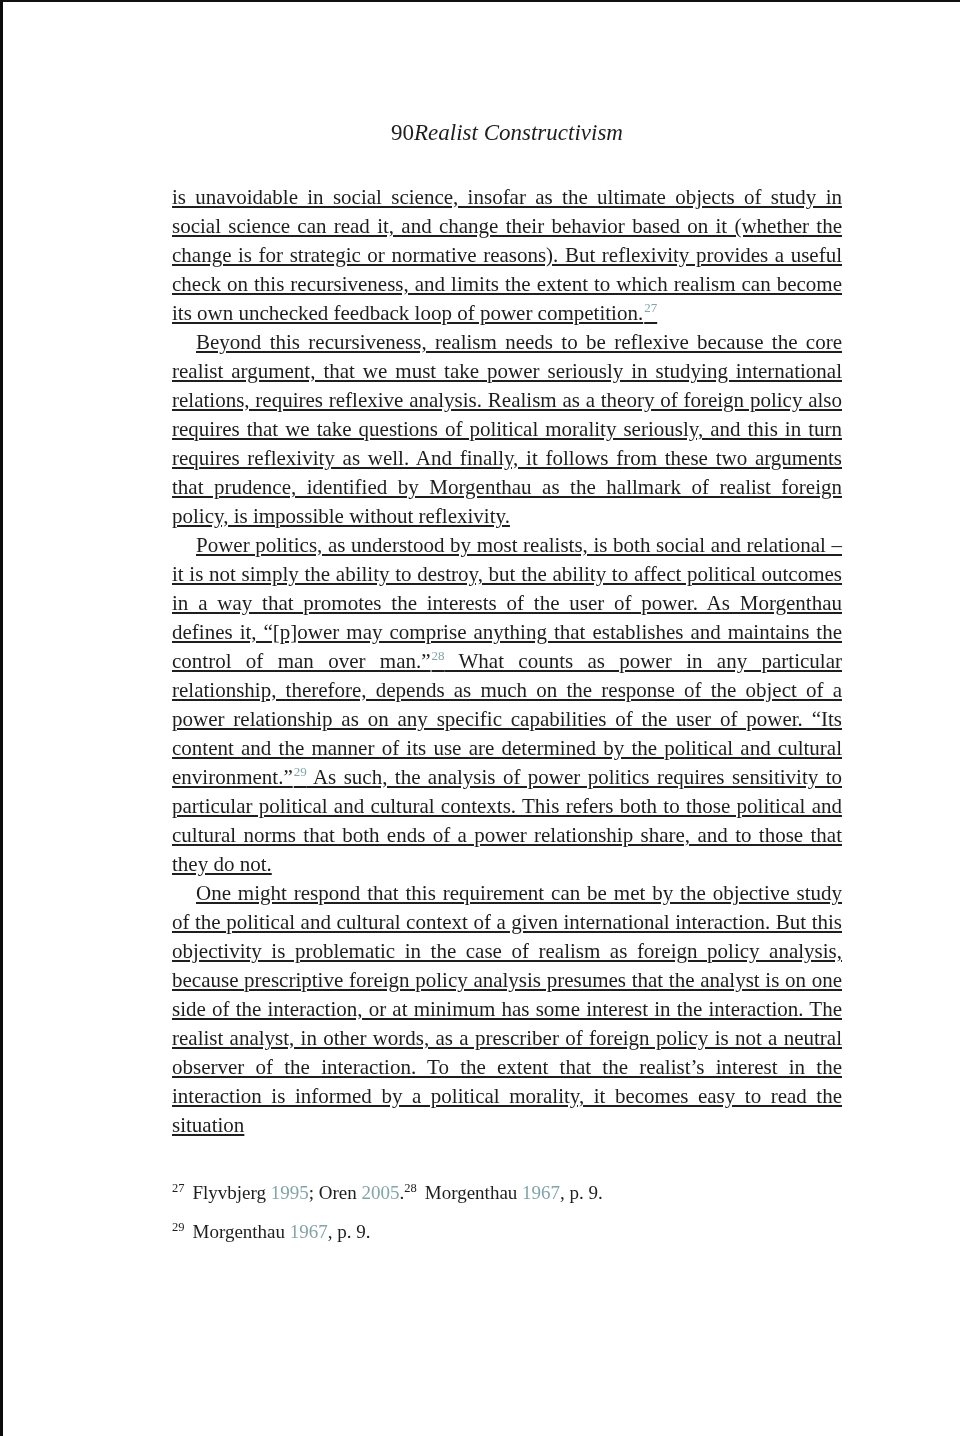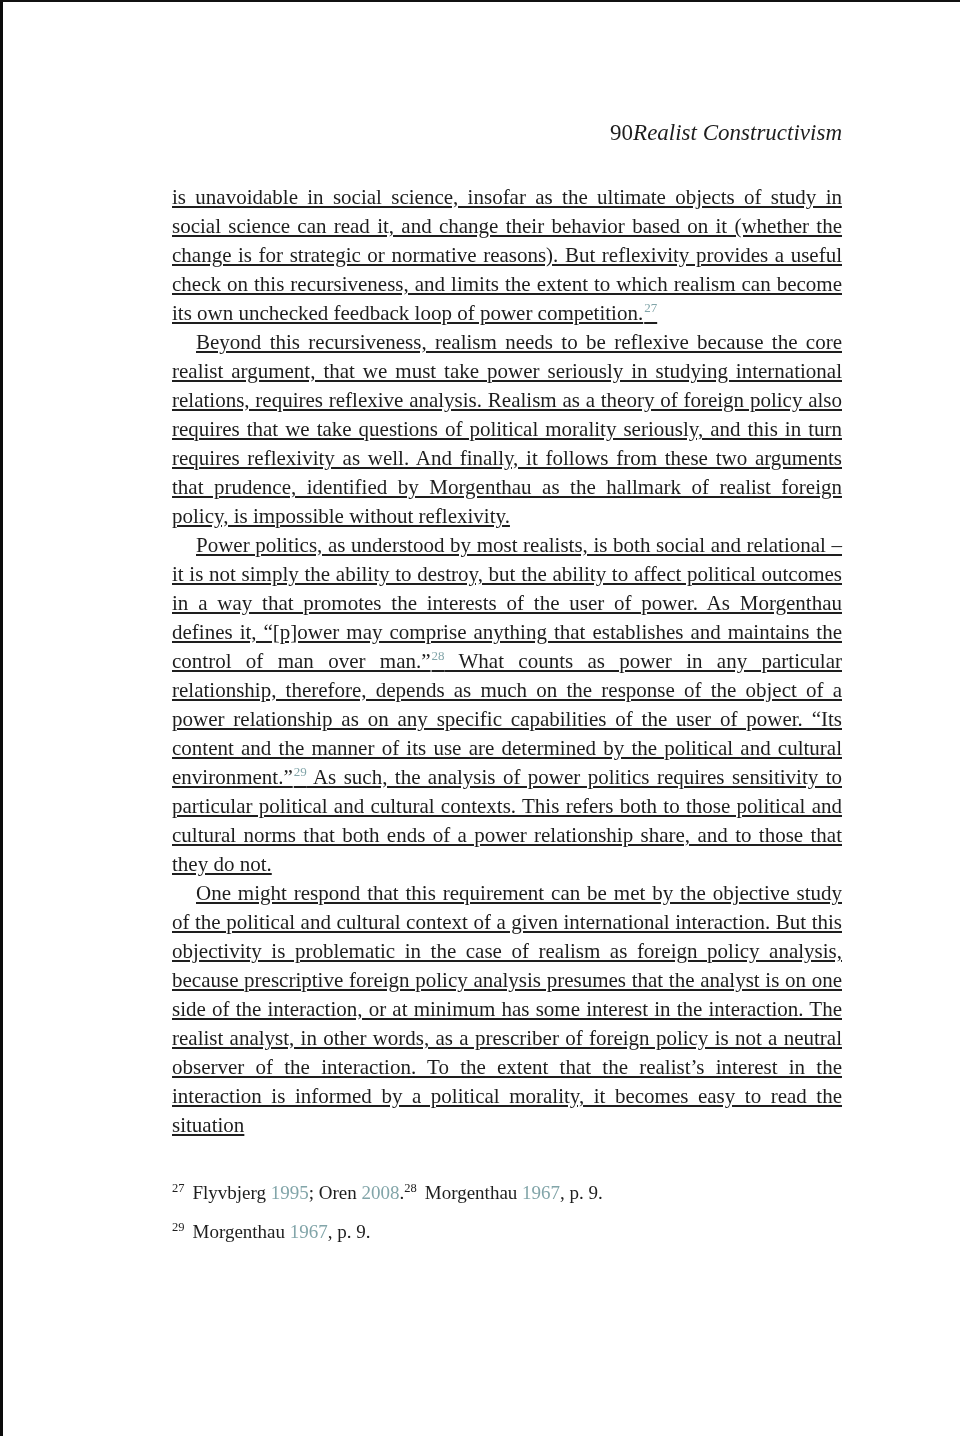--- a/index.html
+++ b/index.html
@@ -25,21 +25,21 @@
     background: #111111;
   }
   .content {
     position: absolute;
     left: 172px;
     top: 72px;
     width: 670px;
   }
   .page-header {
     display: flex;
-    justify-content: flex-end;
+    justify-content: center;
     align-items: baseline;
     font-size: 23px;
     margin-bottom: 37px;
   }
   .running-head { font-style: italic; margin-top: 48px; }
   .body-text p {
     margin: 0;
     font-size: 21px;
     line-height: 29px;
     text-align: justify;
@@ -88,16 +88,16 @@
   </div>
 
   <div class="body-text" id="body-text">
       <p class="">is unavoidable in social science, insofar as the ultimate objects of study in social science can read it, and change their behavior based on it (whether the change is for strategic or normative reasons). But reflexivity provides a useful check on this recursiveness, and limits the extent to which realism can become its own unchecked feedback loop of power competition.<sup class="ref-link">27</sup></p>
       <p class="indent">Beyond this recursiveness, realism needs to be reflexive because the core realist argument, that we must take power seriously in studying international relations, requires reflexive analysis. Realism as a theory of foreign policy also requires that we take questions of political morality seriously, and this in turn requires reflexivity as well. And finally, it follows from these two arguments that prudence, identified by Morgenthau as the hallmark of realist foreign policy, is impossible without reflexivity.</p>
       <p class="indent">Power politics, as understood by most realists, is both social and relational – it is not simply the ability to destroy, but the ability to affect political outcomes in a way that promotes the interests of the user of power. As Morgenthau defines it, “[p]ower may comprise anything that establishes and maintains the control of man over man.”<sup class="ref-link">28</sup> What counts as power in any particular relationship, therefore, depends as much on the response of the object of a power relationship as on any specific capabilities of the user of power. “Its content and the manner of its use are determined by the political and cultural environment.”<sup class="ref-link">29</sup> As such, the analysis of power politics requires sensitivity to particular political and cultural contexts. This refers both to those political and cultural norms that both ends of a power relationship share, and to those that they do not.</p>
       <p class="indent">One might respond that this requirement can be met by the objective study of the political and cultural context of a given international interaction. But this objectivity is problematic in the case of realism as foreign policy analysis, because prescriptive foreign policy analysis presumes that the analyst is on one side of the interaction, or at minimum has some interest in the interaction. The realist analyst, in other words, as a prescriber of foreign policy is not a neutral observer of the interaction. To the extent that the realist’s interest in the interaction is informed by a political morality, it becomes easy to read the situation</p>
     </div>
 
   <div class="footnotes" id="footnotes">
-      <div class="fn-row"><span class="fn-item"><sup class="fn-num">27</sup>Flyvbjerg <span class="cite-link">1995</span>; Oren <span class="cite-link">2008</span>.</span><span class="fn-item"><sup class="fn-num">28</sup>Morgenthau <span class="cite-link">1967</span>, p. 9.</span></div>
+      <div class="fn-row"><span class="fn-item"><sup class="fn-num">27</sup>Flyvbjerg <span class="cite-link">1995</span>; Oren <span class="cite-link">2005</span>.</span><span class="fn-item"><sup class="fn-num">28</sup>Morgenthau <span class="cite-link">1967</span>, p. 9.</span></div>
       <div class="fn-row"><span class="fn-item"><sup class="fn-num">29</sup>Morgenthau <span class="cite-link">1967</span>, p. 9.</span></div>
     </div>
 </div>
 
 </body></html>

